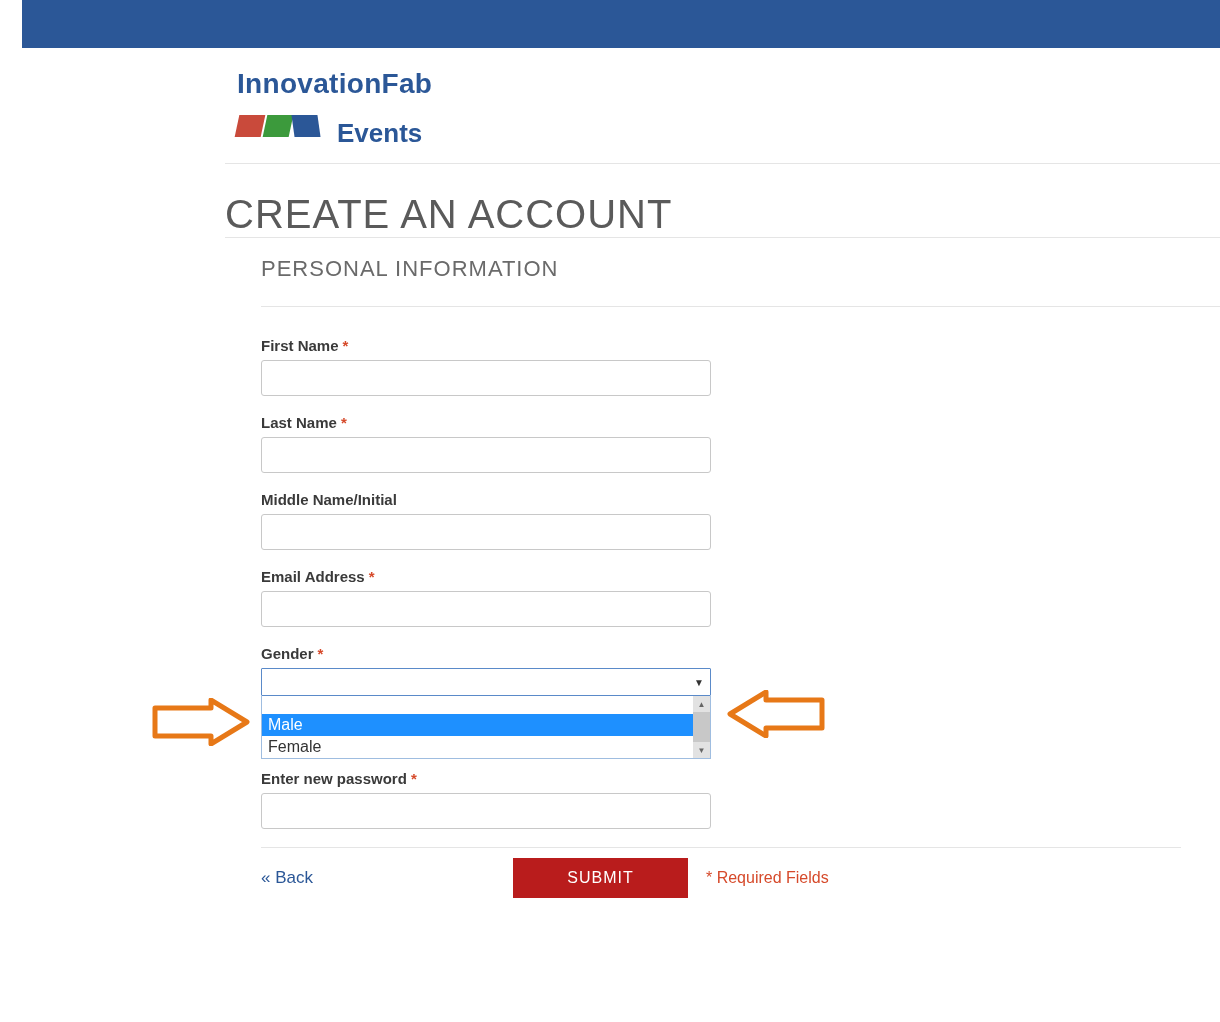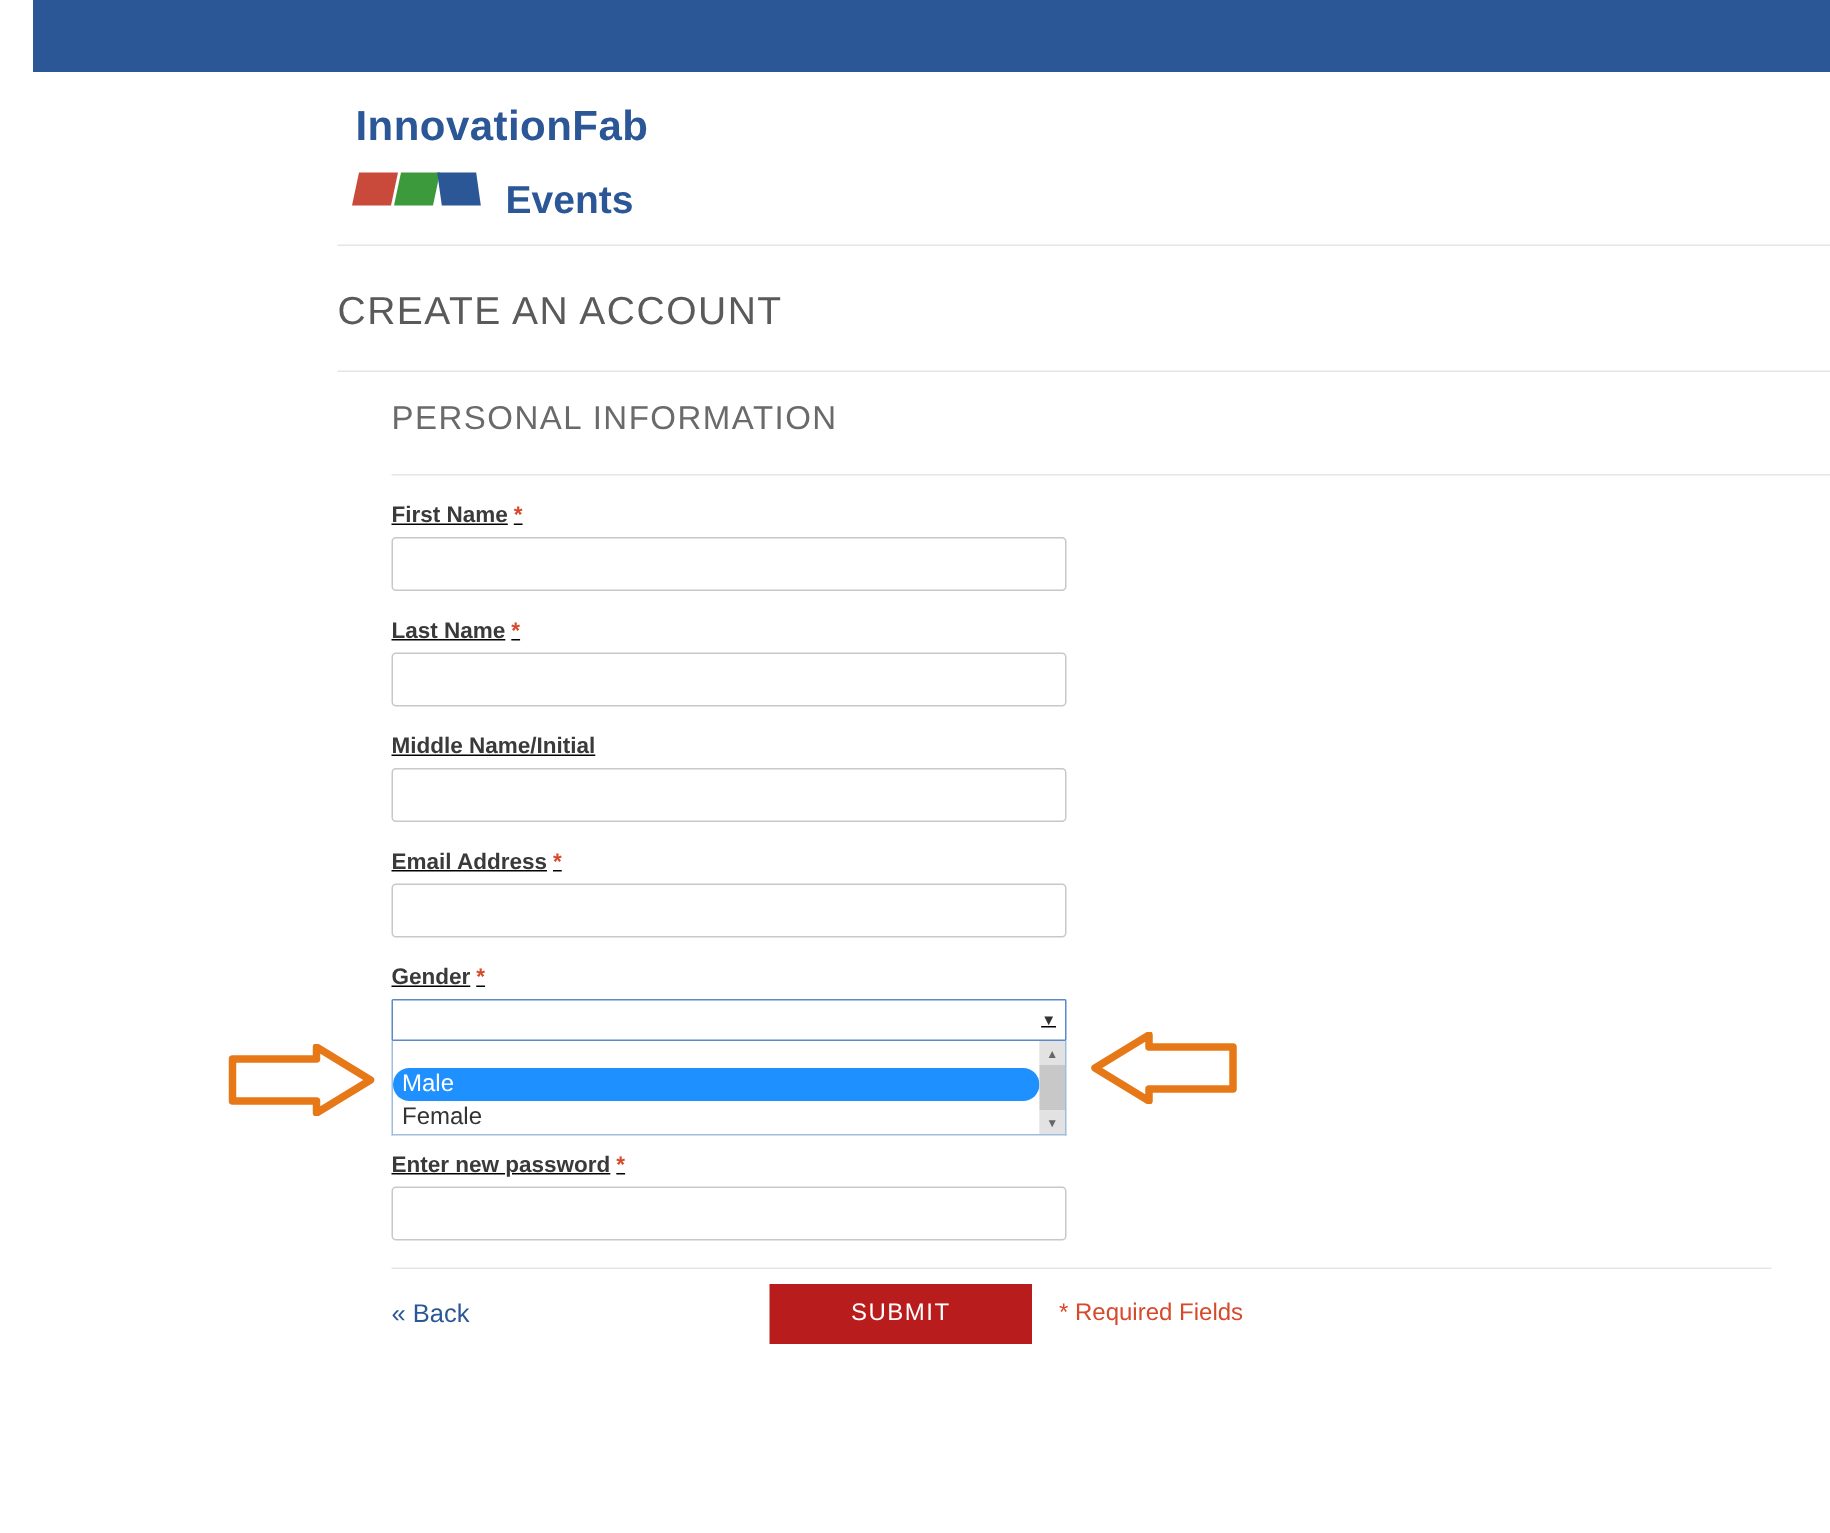--- a/index.html
+++ b/index.html
@@ -8,38 +8,38 @@
     .container { max-width: 1000px; margin-left: 225px; }
     .logo-area { padding: 20px 0 14px 12px; border-bottom: 1px solid #e5e5e5; }
     .logo-text-1 { font-size: 28px; font-weight: bold; color: #2b5797; letter-spacing: 0.3px; }
     .logo-row2 { display: flex; align-items: center; margin-top: 2px; }
     .flags { display: flex; gap: 0; margin-right: 10px; }
     .flag { width: 26px; height: 22px; transform: skewX(-12deg); margin-right: 2px; }
     .flag.red { background: #c94a3b; }
     .flag.green { background: #3c9a3c; }
     .flag.blue { background: #2b5797; transform: skewX(8deg); }
     .logo-text-2 { font-size: 26px; font-weight: 600; color: #2b5797; margin-left: 6px; margin-top: 16px; }
-    .page-title { font-size: 26px; color: #5a5a5a; letter-spacing: 1px; margin: 28px 0 8px 0; border-bottom: 1px solid #e5e5e5; padding-bottom: 24px; font-weight: 400; }
+    .page-title { font-size: 40px; color: #5a5a5a; letter-spacing: 1px; margin: 28px 0 8px 0; border-bottom: 1px solid #e5e5e5; padding-bottom: 0; font-weight: 400; }
     .section-title { font-size: 22px; color: #6a6a6a; letter-spacing: 1px; margin: 18px 0 10px 36px; border-bottom: 1px solid #e5e5e5; padding-bottom: 24px; font-weight: 400; }
-    .form-area { margin-left: 36px; margin-top: 18px; text-decoration: underline; }
+    .form-area { margin-left: 36px; margin-top: 30px; }
     .field { margin-bottom: 18px; }
     .field label { display: block; font-size: 15px; color: #3a3a3a; font-weight: 600; margin-bottom: 6px; }
     .req { color: #d64a2b; margin-left: 4px; }
     .field input[type=text], .field input[type=password], .field input[type=email] {
       width: 450px; height: 36px; border: 1px solid #c8c8c8; border-radius: 3px; padding: 0 8px; font-size: 15px;
     }
     .select-wrap { position: relative; width: 450px; }
     .select-box { width: 450px; height: 28px; border: 1px solid #5a8ac9; border-radius: 1px; background: #fff; display: flex; align-items: center; justify-content: flex-end; padding-right: 6px; cursor: pointer; }
     .select-arrow { font-size: 10px; color: #333; }
     .dropdown { position: absolute; top: 28px; left: 0; width: 450px; border: 1px solid #9fbde0; border-top: none; background: #fff; z-index: 10; }
     .dd-body { display: flex; }
     .dd-list { flex: 1; }
     .dd-blank { height: 18px; }
     .dd-item { padding: 2px 6px; font-size: 16px; color: #333; cursor: pointer; }
-    .dd-item.selected { background: #1e90ff; color: #fff; border-radius: 11px; }
+    .dd-item.selected { background: #1e90ff; color: #fff; }
     .dd-scroll { width: 17px; background: #f0f0f0; display: flex; flex-direction: column; align-items: center; justify-content: space-between; }
     .dd-scroll-btn { width: 100%; height: 16px; background: #e2e2e2; display: flex; align-items: center; justify-content: center; font-size: 8px; color: #666; }
     .dd-scroll-thumb { width: 100%; flex: 1; background: #c8c8c8; }
     .arrow-annot { position: absolute; top: 0; }
     .arrow-left-pos { left: -110px; top: 30px; }
     .arrow-right-pos { right: -115px; top: 22px; }
     .footer-row { margin-left: 36px; margin-top: 10px; display: flex; align-items: center; padding-top: 10px; border-top: 1px solid #e5e5e5; width: 920px; }
     .back-link { color: #2b5797; font-size: 17px; text-decoration: none; }
     .submit-btn { background: #b91c1c; color: #fff; border: none; width: 175px; height: 40px; font-size: 16px; letter-spacing: 1px; cursor: pointer; margin-left: 200px; }
     .req-note { color: #d64a2b; font-size: 16px; margin-left: 18px; }

